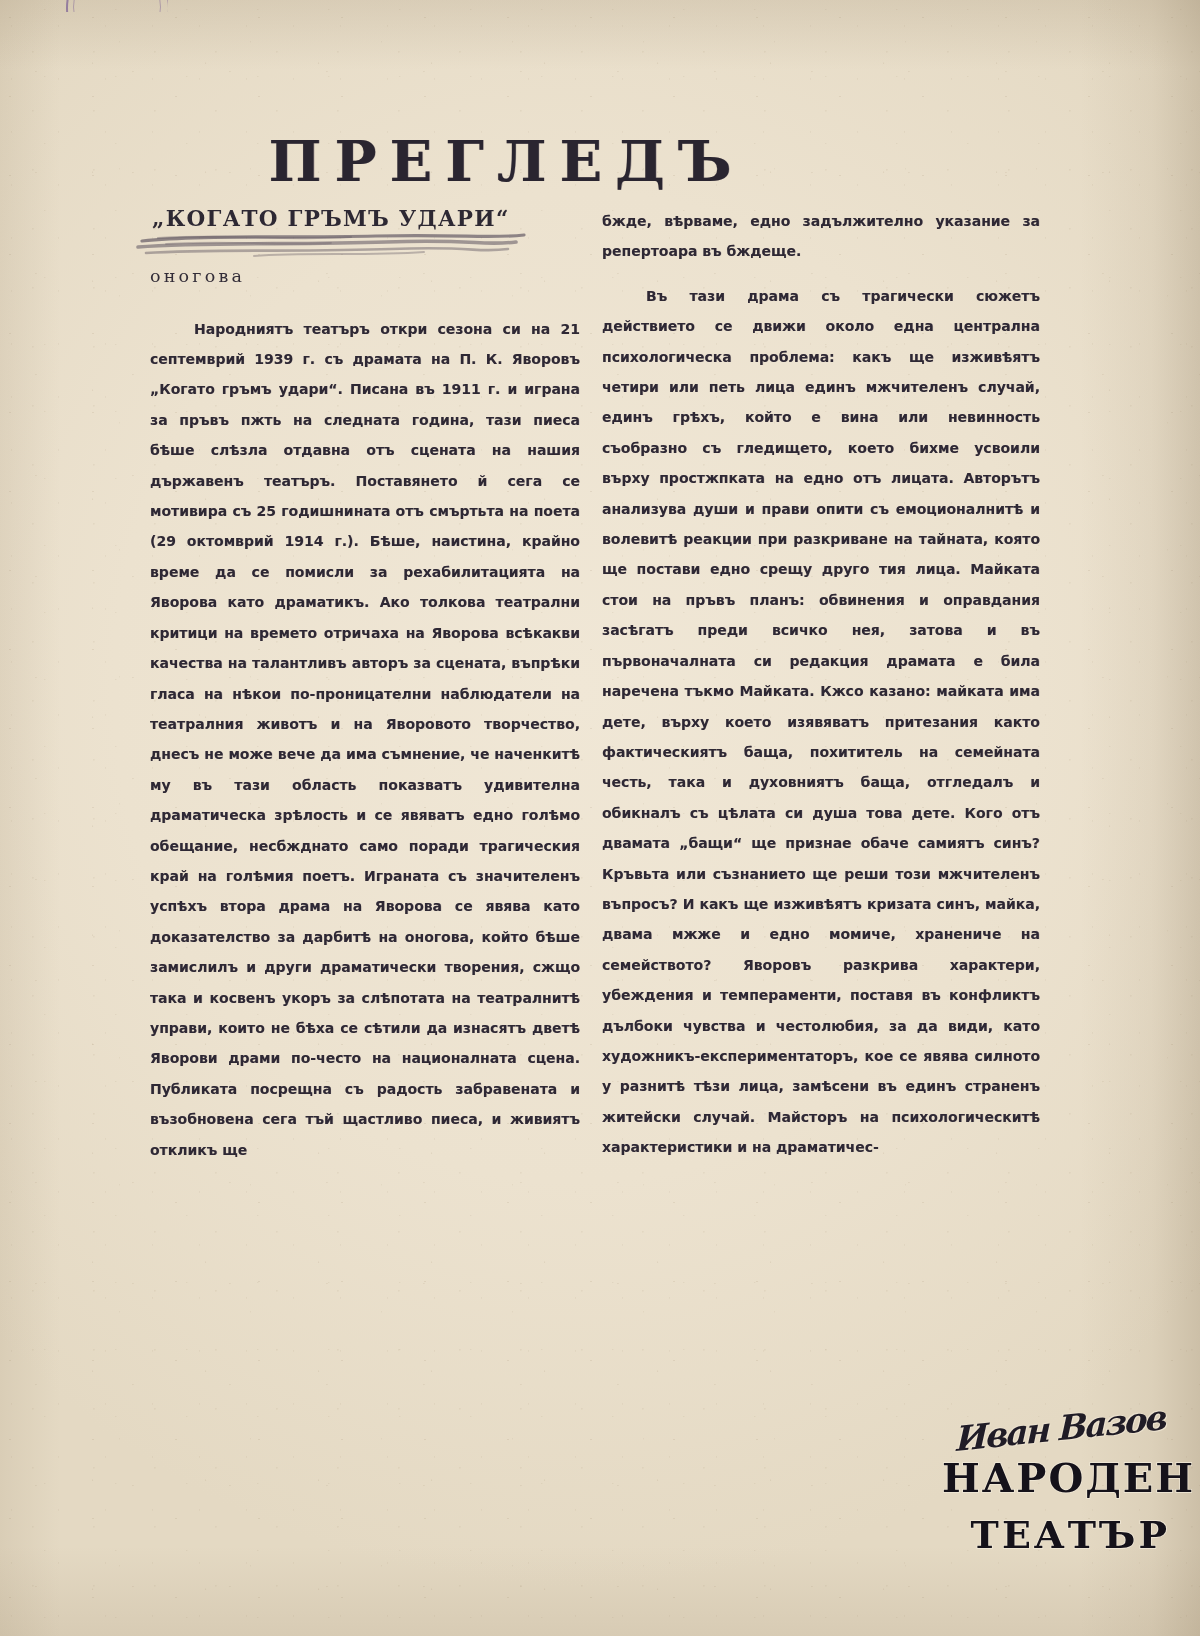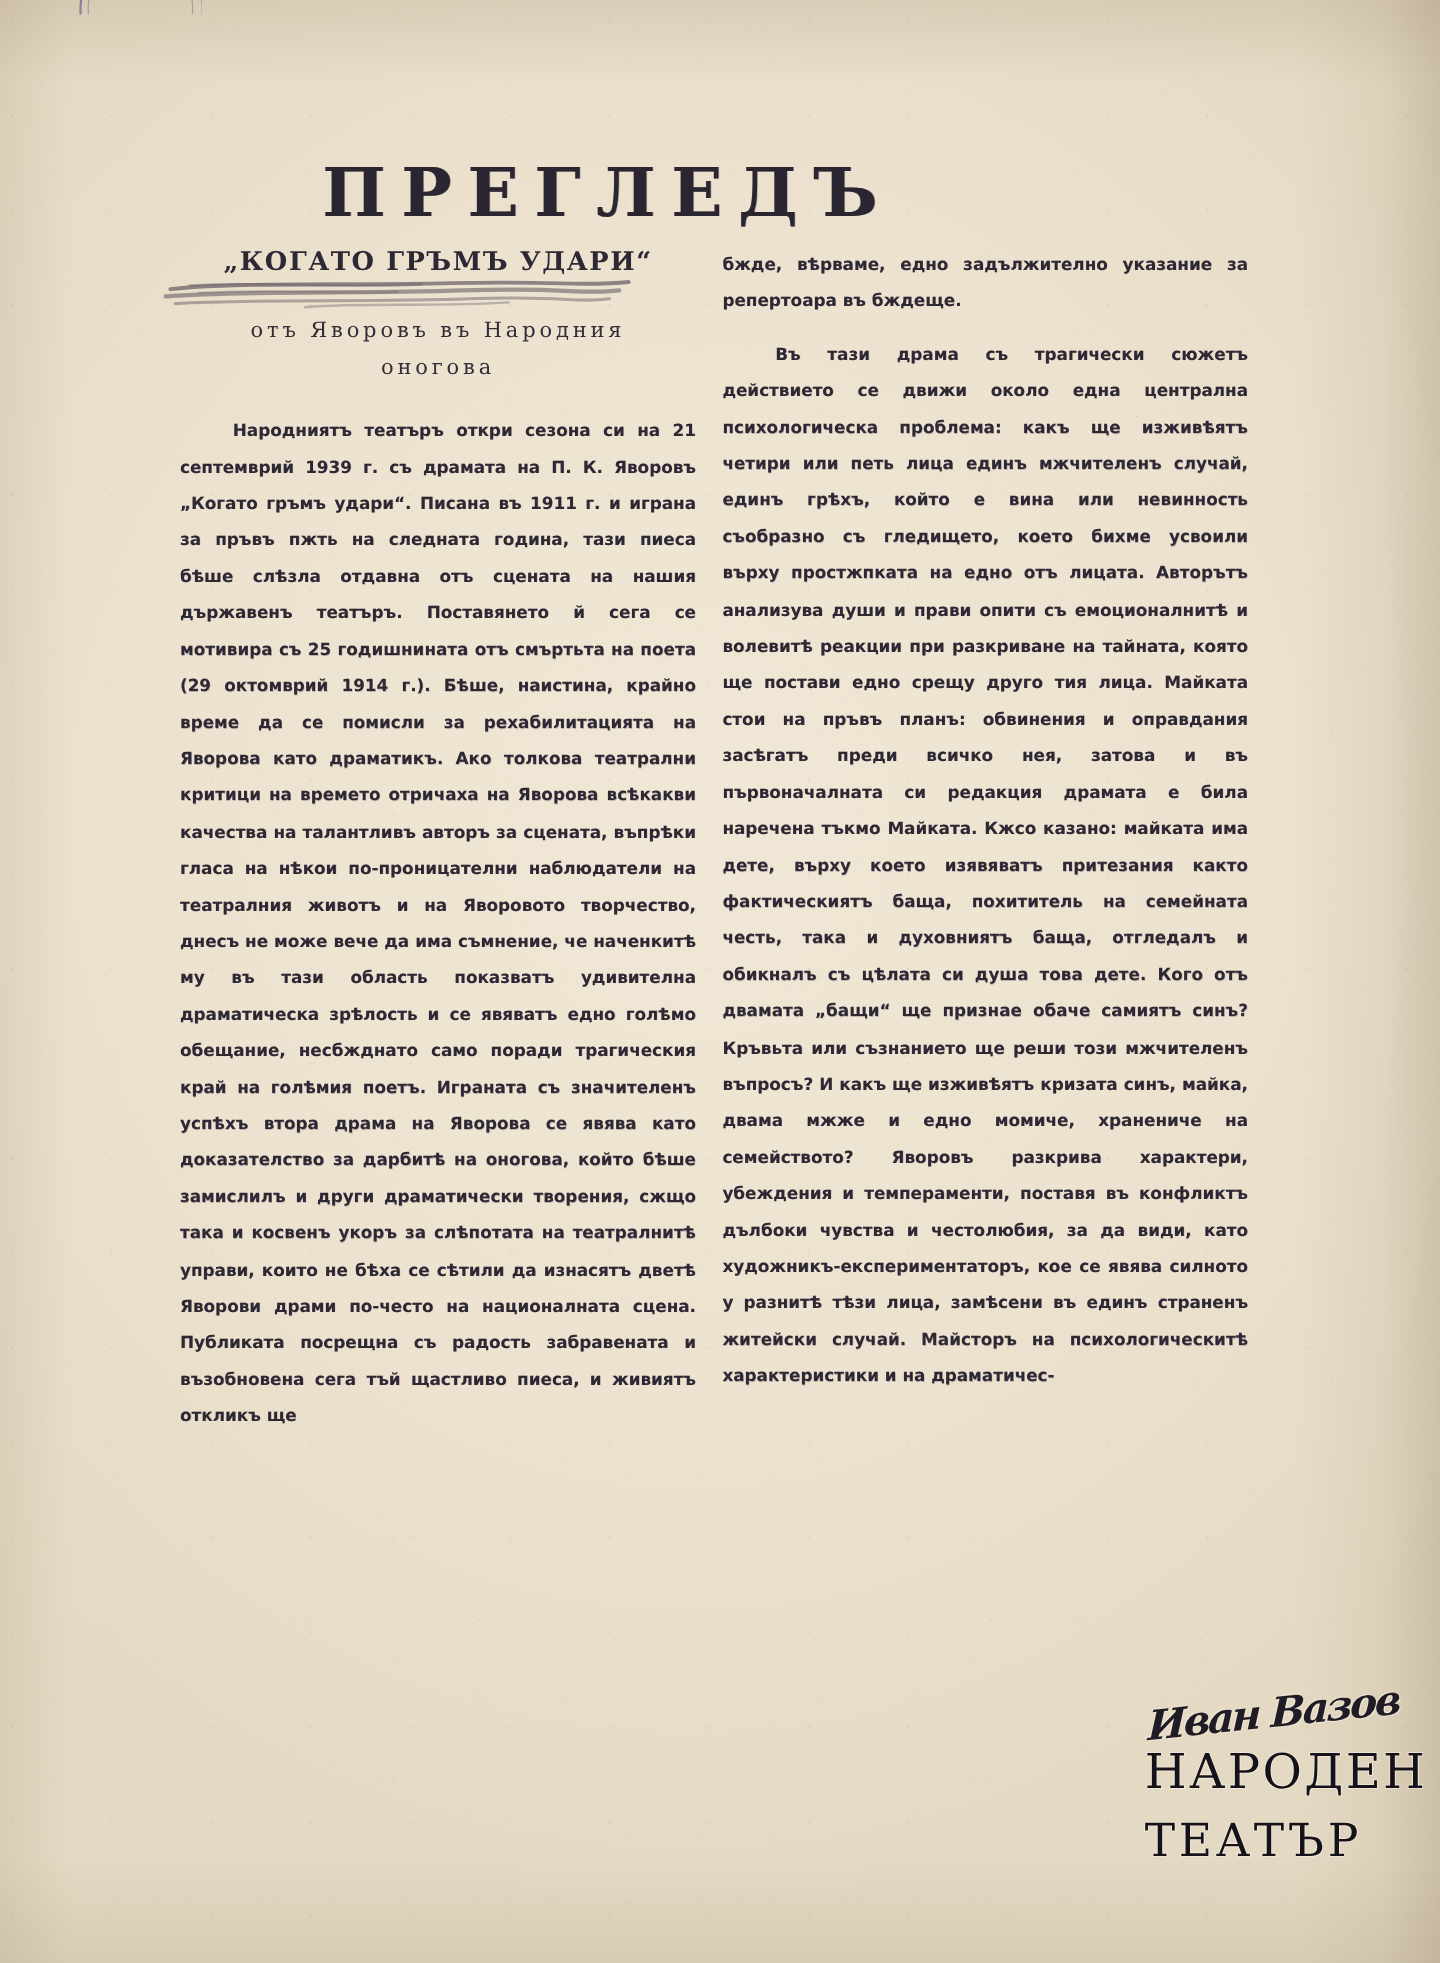--- a/index.html
+++ b/index.html
@@ -136,21 +136,20 @@
   .col {
     position: absolute;
     top: 0;
     width: 430px;
   }
   .col-left  { left: 0; }
   .col-right { left: 452px; width: 438px; }
 
   
   .article-head {
-    text-align: center;
     margin-bottom: 22px;
   }
   .article-title {
     display: inline-block;
     position: relative;
     font-family: "DejaVu Serif", serif;
     font-weight: 700;
     font-size: 21.5px;
     letter-spacing: 1.3px;
     color: #2d2833;
@@ -210,25 +209,25 @@
     font-size: 34px;
     color: #201c26;
     transform: rotate(-6deg) skewX(-8deg);
     letter-spacing: -2px;
     white-space: nowrap;
     text-shadow: 1px 1px 0 #ece2cf, -1px -1px 0 #ece2cf;
   }
   #theatre-seal .line1,
   #theatre-seal .line2 {
     position: absolute;
-    left: 16px;
+    left: 4px;
     width: 228px;
-    text-align: left;
-    font-family: "DejaVu Serif", serif;
-    font-weight: 400;
+    text-align: right;
+    font-family: "DejaVu Serif", serif;
+    font-weight: 700;
     color: #15121a;
     letter-spacing: 2px;
     -webkit-text-stroke: 1.4px #f2ead9;
     paint-order: stroke fill;
   }
   #theatre-seal .line1 { top: 46px; font-size: 40px; }
   #theatre-seal .line2 { top: 92px; font-size: 38px; letter-spacing: 3px; margin-top: 12px; }
 </style>
 </head>
 <body>
@@ -259,21 +258,20 @@
           <g stroke="#4a4050" fill="none" stroke-linecap="round">
             <path d="M6 9 C 60 3, 150 6, 240 4 S 350 7, 388 3" stroke-width="3.2" opacity=".75"></path>
             <path d="M2 15 C 70 10, 160 13, 250 10 S 345 14, 380 10" stroke-width="3.6" opacity=".62"></path>
             <path d="M10 21 C 80 17, 170 20, 255 17 S 340 21, 372 17" stroke-width="2.6" opacity=".5"></path>
             <path d="M22 6 C 90 2, 150 9, 215 5" stroke-width="2.2" opacity=".45"></path>
             <path d="M118 24 C 170 20, 230 24, 288 20" stroke-width="2.0" opacity=".4"></path>
             <path d="M30 12 C 95 8, 140 14, 195 11" stroke-width="1.8" opacity=".35"></path>
           </g>
         </svg>
         <div class="article-byline">
-          <div>отъ Яворовъ въ Народния</div>
           <div>оногова</div>
         </div>
       </div>
 
       <p class="body">Народниятъ театъръ откри сезона си на 21 септемврий 1939 г. съ драмата на П. К. Яворовъ „Когато гръмъ удари“. Писана въ 1911 г. и играна за пръвъ пжть на следната година, тази пиеса бѣше слѣзла отдавна отъ сцената на нашия държавенъ театъръ. Поставянето й сега се мотивира съ 25 годишнината отъ смъртьта на поета (29 октомврий 1914 г.). Бѣше, наистина, крайно време да се помисли за рехабилитацията на Яворова като драматикъ. Ако толкова театрални критици на времето отричаха на Яворова всѣкакви качества на талантливъ авторъ за сцената, въпрѣки гласа на нѣкои по-проницателни наблюдатели на театралния животъ и на Яворовото творчество, днесъ не може вече да има съмнение, че наченкитѣ му въ тази область показватъ удивителна драматическа зрѣлость и се явяватъ едно голѣмо обещание, несбжднато само поради трагическия край на голѣмия поетъ. Играната съ значителенъ успѣхъ втора драма на Яворова се явява като доказателство за дарбитѣ на оногова, който бѣше замислилъ и други драматически творения, сжщо така и косвенъ укоръ за слѣпотата на театралнитѣ управи, които не бѣха се сѣтили да изнасятъ дветѣ Яворови драми по-често на националната сцена. Публиката посрещна съ радость забравената и възобновена сега тъй щастливо пиеса, и живиятъ откликъ ще</p>
 
     </div>
 
     <div class="col col-right">
 

